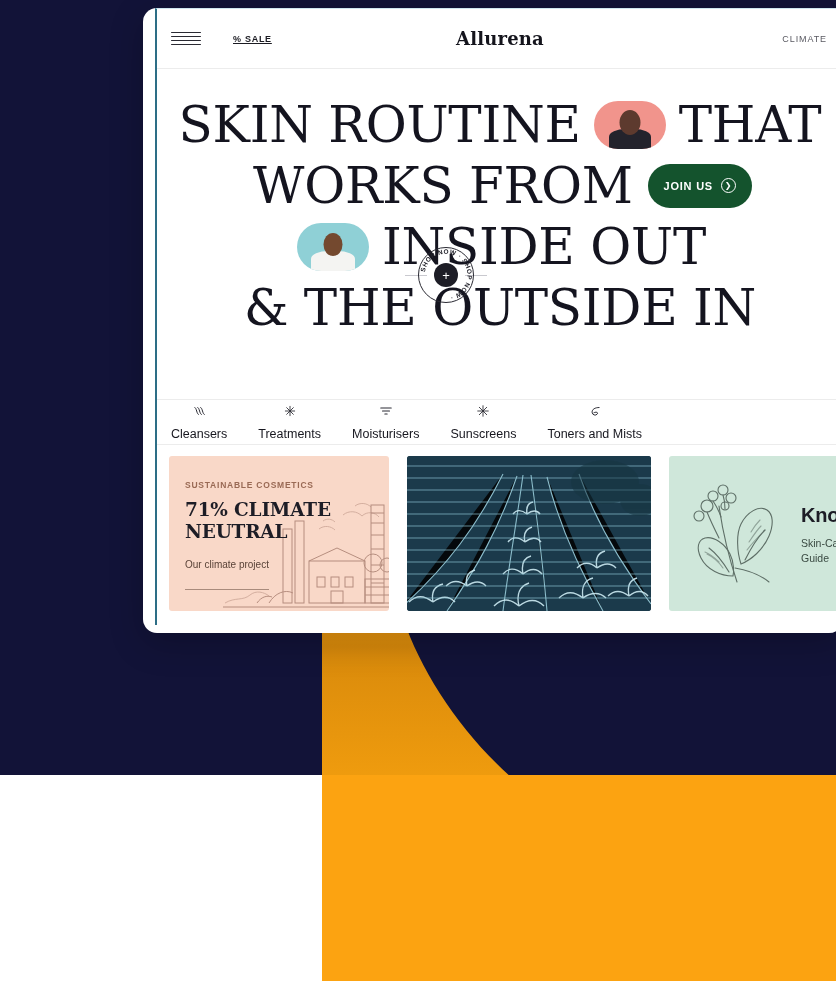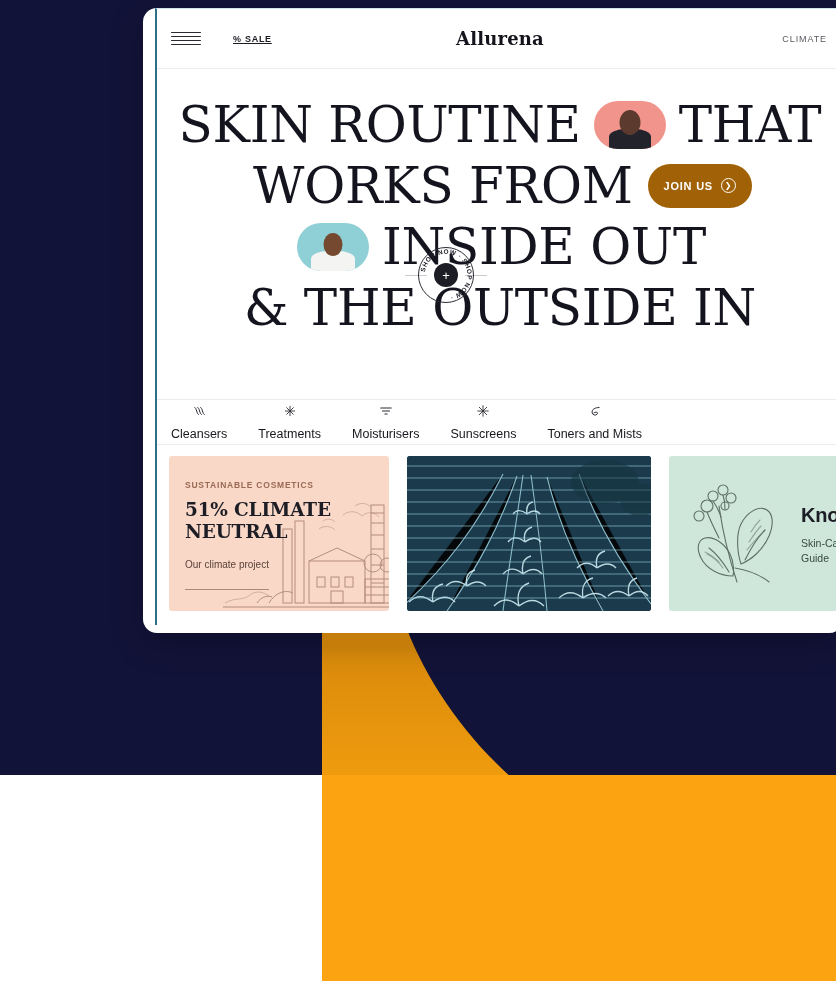--- a/index.html
+++ b/index.html
@@ -127,21 +127,21 @@
   .shop-badge .dot{
     position:absolute; left:50%; top:50%; transform:translate(-50%,-50%);
     width:24px; height:24px; border-radius:50%; background:#1d1d26;
     display:flex; align-items:center; justify-content:center;
     color:#fff; font-size:13px; line-height:1;
   }
 
   
   .join-btn{
     display:inline-flex; align-items:center; gap:8px;
-    background:#a16207; color:#fff; border:none; border-radius:26px;
+    background:#14532d; color:#fff; border:none; border-radius:26px;
     height:44px; padding:0 16px; margin-left:10px;
     font-size:11px; font-weight:bold; letter-spacing:.07em;
     cursor:pointer; flex:none;
     font-family:"Liberation Sans", sans-serif;
   }
   .join-btn .arrow{
     width:15px; height:15px; border-radius:50%; border:1px solid #fff;
     display:inline-flex; align-items:center; justify-content:center;
     font-size:8px; font-weight:normal;
   }
@@ -354,21 +354,21 @@
           <path d="M142 96h26M142 104h26"></path>
           <circle cx="150" cy="72" r="9"></circle>
           <circle cx="164" cy="74" r="7"></circle>
           <path d="M46 112c6-10 16-14 24-10M34 112c4-6 10-8 15-6"></path>
           <path d="M0 116h170"></path>
         </g>
       </svg>
       <div class="c1-content">
         <div class="c1-kicker">SUSTAINABLE COSMETICS</div>
         <div class="c1-title">
-          <div>51% CLIMATE</div>
+          <div>71% CLIMATE</div>
           <div>NEUTRAL</div>
         </div>
         <div class="c1-link">Our climate project</div>
       </div>
     </div>
 
     <div class="card card-2">
       <svg class="art c2-art" viewBox="0 0 244 155">
         <rect width="244" height="155" fill="#1b3a4b"></rect>
         <g stroke="#9fd4e2" stroke-width="1.1" opacity=".85">

